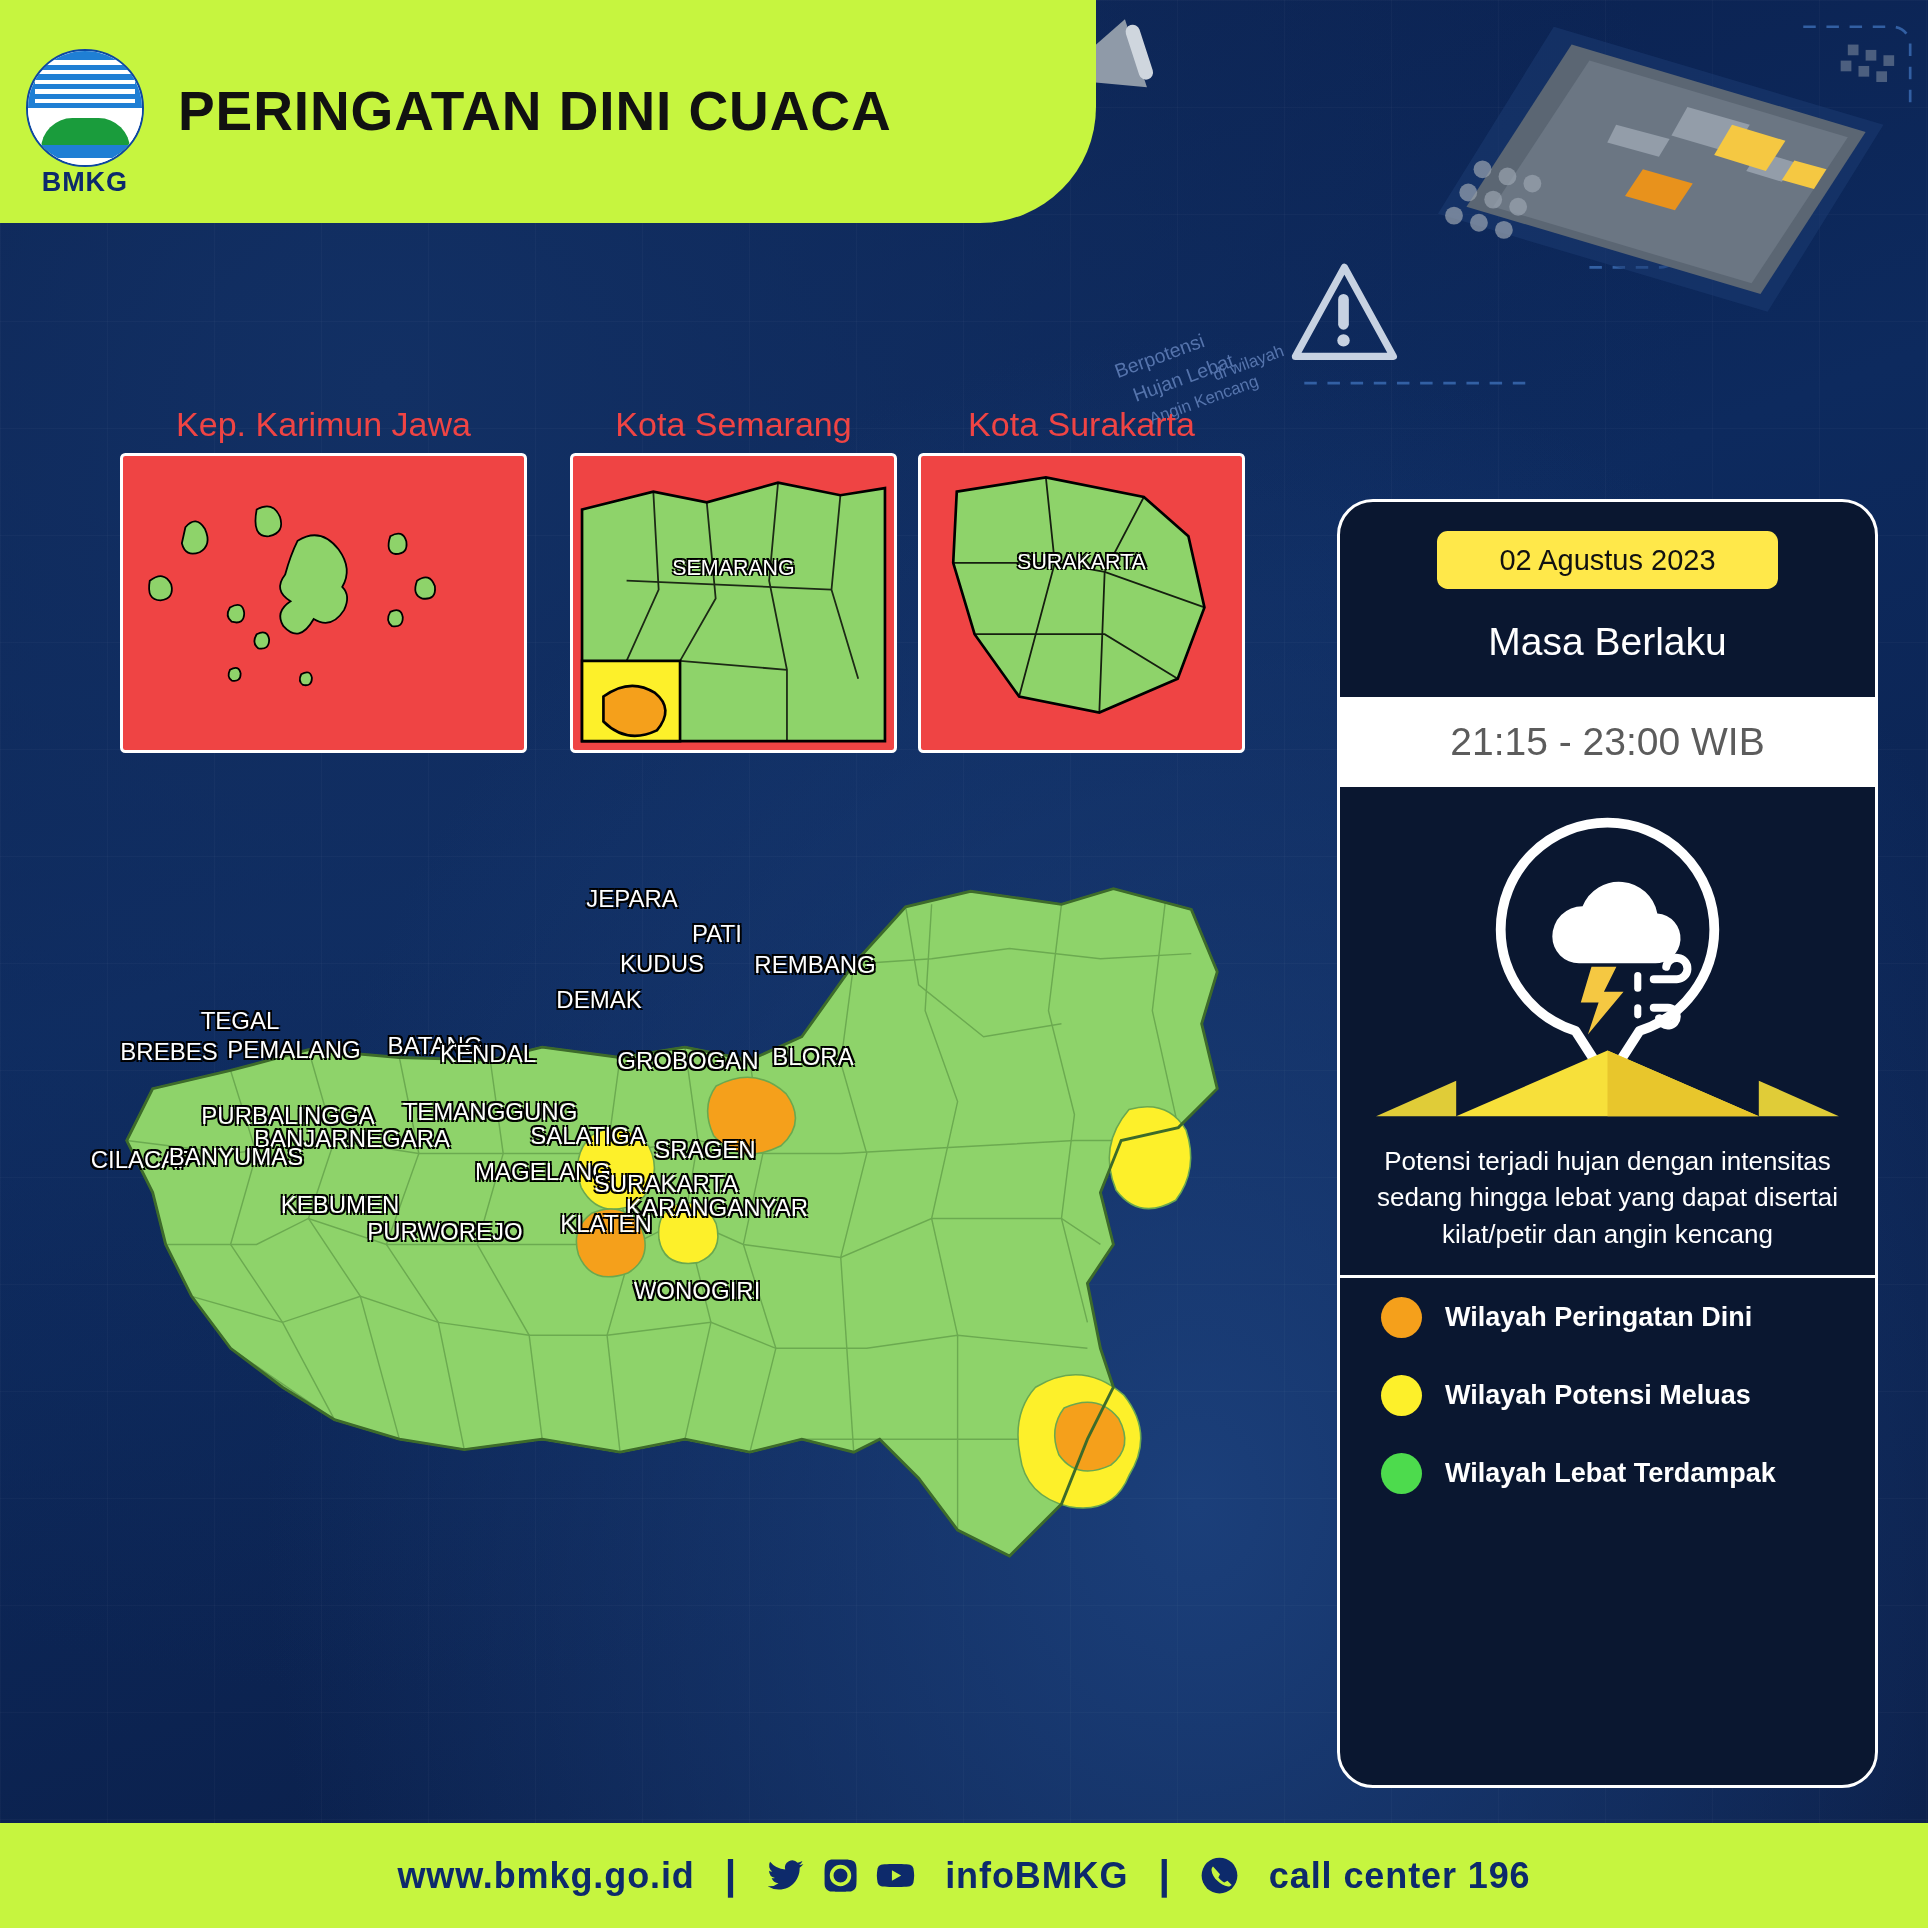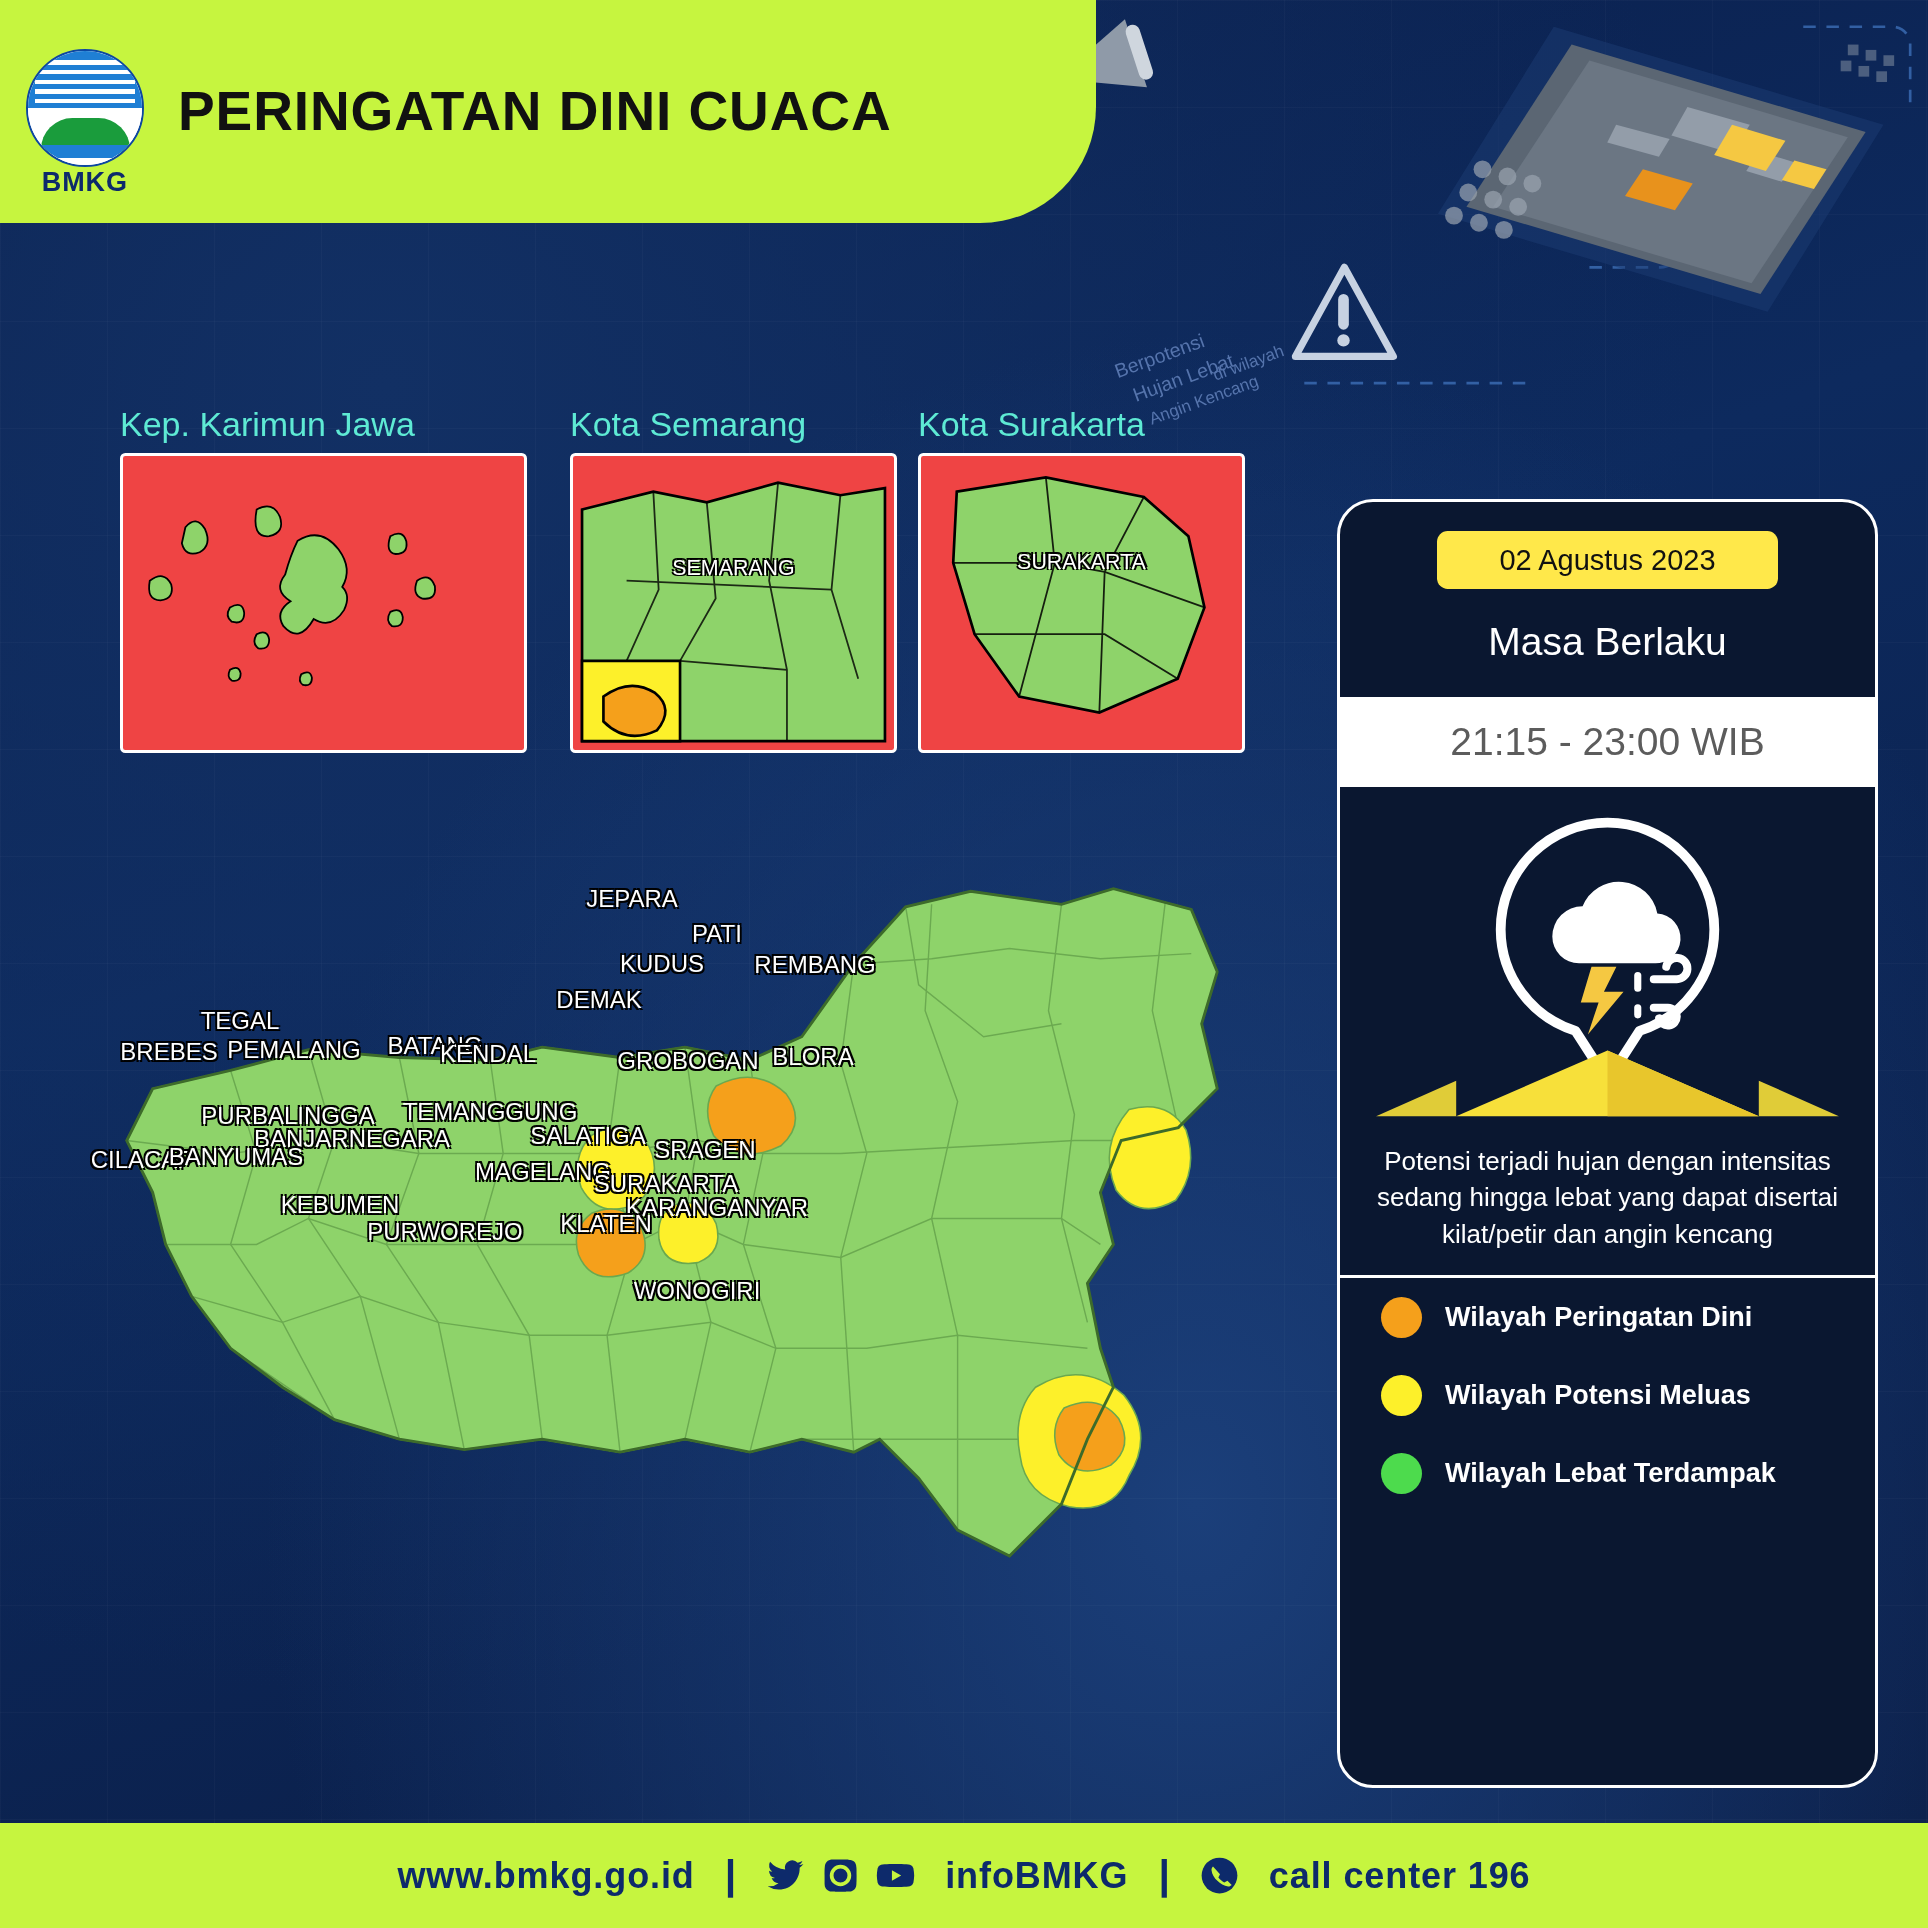--- a/index.html
+++ b/index.html
@@ -54,21 +54,21 @@
     font-size:55px;font-weight:bold;color:#111;line-height:1.12;letter-spacing:0.9px;
     margin-left:9px;
   }
 
   
   .deco{position:absolute;right:0;top:0;width:891px;height:499px;pointer-events:none;}
 
   
   .inset{position:absolute;}
   .inset-title{
-    color:#5eead4;font-size:34px;text-align:left;margin-bottom:9px;white-space:nowrap;
+    color:#ef4444;font-size:34px;text-align:center;margin-bottom:9px;white-space:nowrap;
   }
   .inset-box{
     border:3.6px solid #ffffff;border-radius:5.3px;background:#ef4444;position:relative;overflow:hidden;
   }
   .region-label{
     position:absolute;color:#ffffff;font-size:21.4px;white-space:nowrap;
     text-shadow:-1.8px -1.8px 0 #000,1.8px -1.8px 0 #000,-1.8px 1.8px 0 #000,1.8px 1.8px 0 #000;
     transform:translate(-50%,-50%);
   }
 

